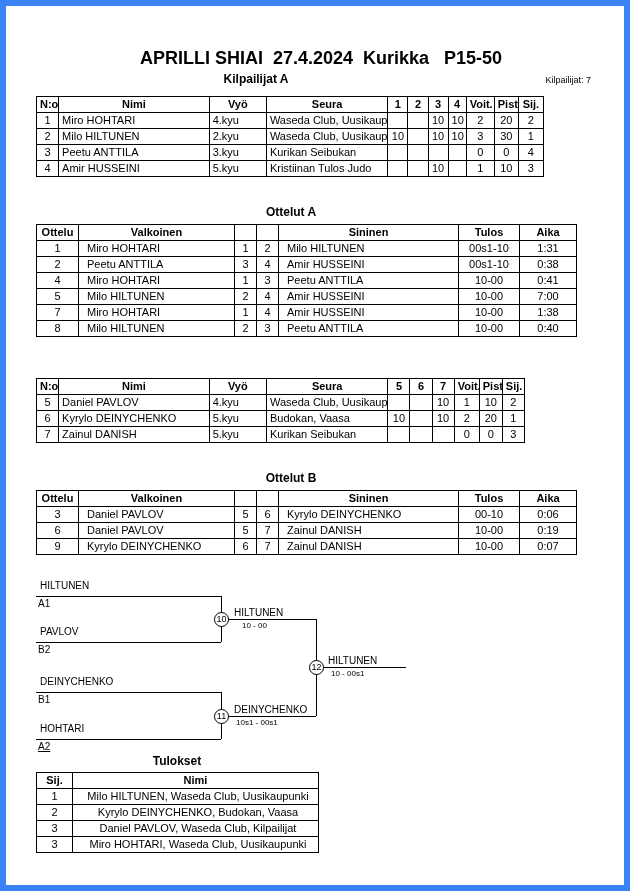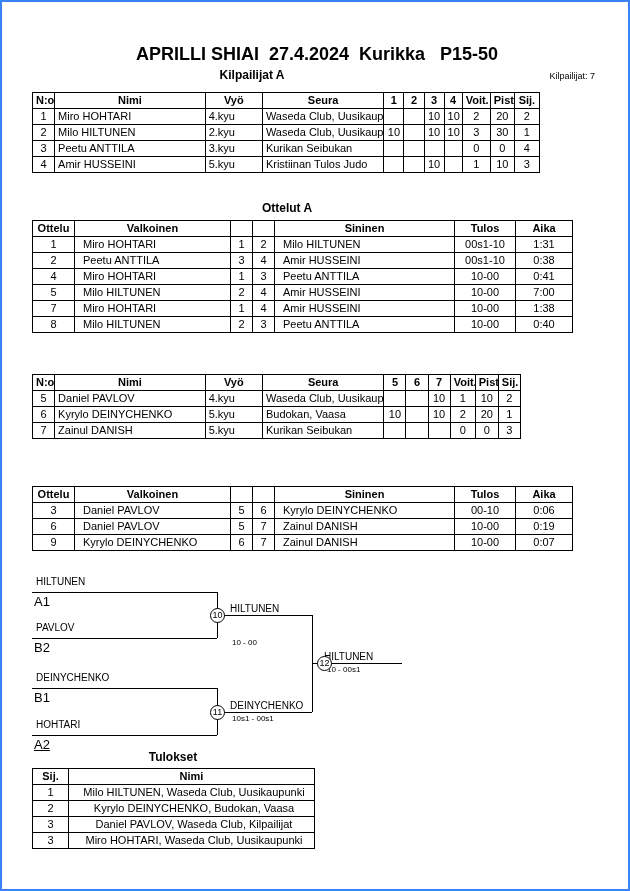--- a/index.html
+++ b/index.html
@@ -1,18 +1,18 @@
 <!DOCTYPE html>
 <html><head>
 <meta charset="utf-8">
 <style>
   html,body { margin:0; padding:0; background:#e8e8e8; }
   .page {
     position:relative; width:630px; height:891px; margin:0 auto;
-    background:#ffffff; border:2px solid #3b82f6; box-sizing:border-box;
+    background:#ffffff; border:6px solid #3b82f6; box-sizing:border-box;
     font-family:"Liberation Sans", sans-serif; color:#000;
   }
   .doc-title {
     position:absolute; top:42px; left:0; width:630px;
     text-align:center; font-size:18px; font-weight:bold; white-space:pre;
   }
   .section-label { position:absolute; font-size:12px; font-weight:bold; text-align:center; }
   .lbl-kilp-a { top:66px; left:0; width:500px; }
   .lbl-ott-a  { top:199px; left:0; width:570px; }
   .lbl-kilp-b { top:351px; left:0; width:500px; }
@@ -40,21 +40,21 @@
   }
   .t-ott-a td:nth-child(2), .t-ott-a td:nth-child(5),
   .t-ott-b td:nth-child(2), .t-ott-b td:nth-child(5) {
     text-align:left; padding-left:8px;
   }
   .t-res td:nth-child(2) { text-align:center; padding-left:8px; }
 
   
   .bracket { position:absolute; left:0; top:568px; width:630px; height:185px; }
   .bk-name { position:absolute; font-size:10px; }
-  .bk-seed { position:absolute; font-size:13px; }
+  .bk-seed { position:absolute; font-size:10px; }
   .bk-score { position:absolute; font-size:8px; }
   .bk-hline { position:absolute; height:0; border-bottom:1px solid #000; }
   .bk-vline { position:absolute; width:0; border-left:1px solid #000; }
   .bk-circle {
     position:absolute; width:13px; height:13px; border:1px solid #000; border-radius:50%;
     background:#fff; font-size:9px; line-height:13px; text-align:center; z-index:2;
   }
 </style>
 </head>
 <body>
@@ -293,20 +293,21 @@
           <td></td>
           <td></td>
           <td></td>
           <td>0</td>
           <td>0</td>
           <td>3</td>
         </tr>
       </tbody>
     </table>
 
+  <div class="section-label lbl-ott-b">Ottelut B</div>
 
   <table class="t-ott-b">
     <colgroup>
       <col style="width:42px">
         <col style="width:156px">
         <col style="width:22px">
         <col style="width:22px">
       <col style="width:180px">
         <col style="width:61px">
         <col style="width:57px">
@@ -360,38 +361,38 @@
     <div class="bk-seed" style="left:32px; top:24px;">A1</div>
 
     <div class="bk-name" style="left:34px; top:52px;">PAVLOV</div>
     <div class="bk-hline" style="left:30px; top:68px; width:185px;"></div>
     <div class="bk-seed" style="left:32px; top:70px;">B2</div>
 
     <div class="bk-vline" style="left:215px; top:22px; height:46px;"></div>
     <div class="bk-circle" style="left:208px; top:38px;">10</div>
     <div class="bk-name" style="left:228px; top:33px;">HILTUNEN</div>
     <div class="bk-hline" style="left:215px; top:45px; width:95px;"></div>
-    <div class="bk-score" style="left:230px; top:47px;margin-top:21px;">10 - 00</div>
+    <div class="bk-score" style="left:236px; top:47px;">10 - 00</div>
 
     <div class="bk-name" style="left:34px; top:102px;">DEINYCHENKO</div>
     <div class="bk-hline" style="left:30px; top:118px; width:185px;"></div>
     <div class="bk-seed" style="left:32px; top:120px;">B1</div>
 
     <div class="bk-name" style="left:34px; top:149px;">HOHTARI</div>
     <div class="bk-hline" style="left:30px; top:165px; width:185px;"></div>
     <div class="bk-seed" style="left:32px; top:167px;text-decoration:underline;">A2</div>
 
     <div class="bk-vline" style="left:215px; top:118px; height:47px;"></div>
     <div class="bk-circle" style="left:208px; top:135px;">11</div>
     <div class="bk-name" style="left:228px; top:130px;">DEINYCHENKO</div>
     <div class="bk-hline" style="left:215px; top:142px; width:95px;"></div>
     <div class="bk-score" style="left:230px; top:144px;">10s1 - 00s1</div>
 
     <div class="bk-vline" style="left:310px; top:45px; height:97px;"></div>
-    <div class="bk-circle" style="left:303px; top:86px;margin-left:12px;">12</div>
+    <div class="bk-circle" style="left:303px; top:86px;">12</div>
     <div class="bk-name" style="left:322px; top:81px;">HILTUNEN</div>
     <div class="bk-hline" style="left:310px; top:93px; width:90px;"></div>
     <div class="bk-score" style="left:325px; top:95px;">10 - 00s1</div>
   </div>
 
   <div class="section-label lbl-tulokset">Tulokset</div>
 
   <table class="t-res">
     <colgroup>
       <col style="width:36px">

